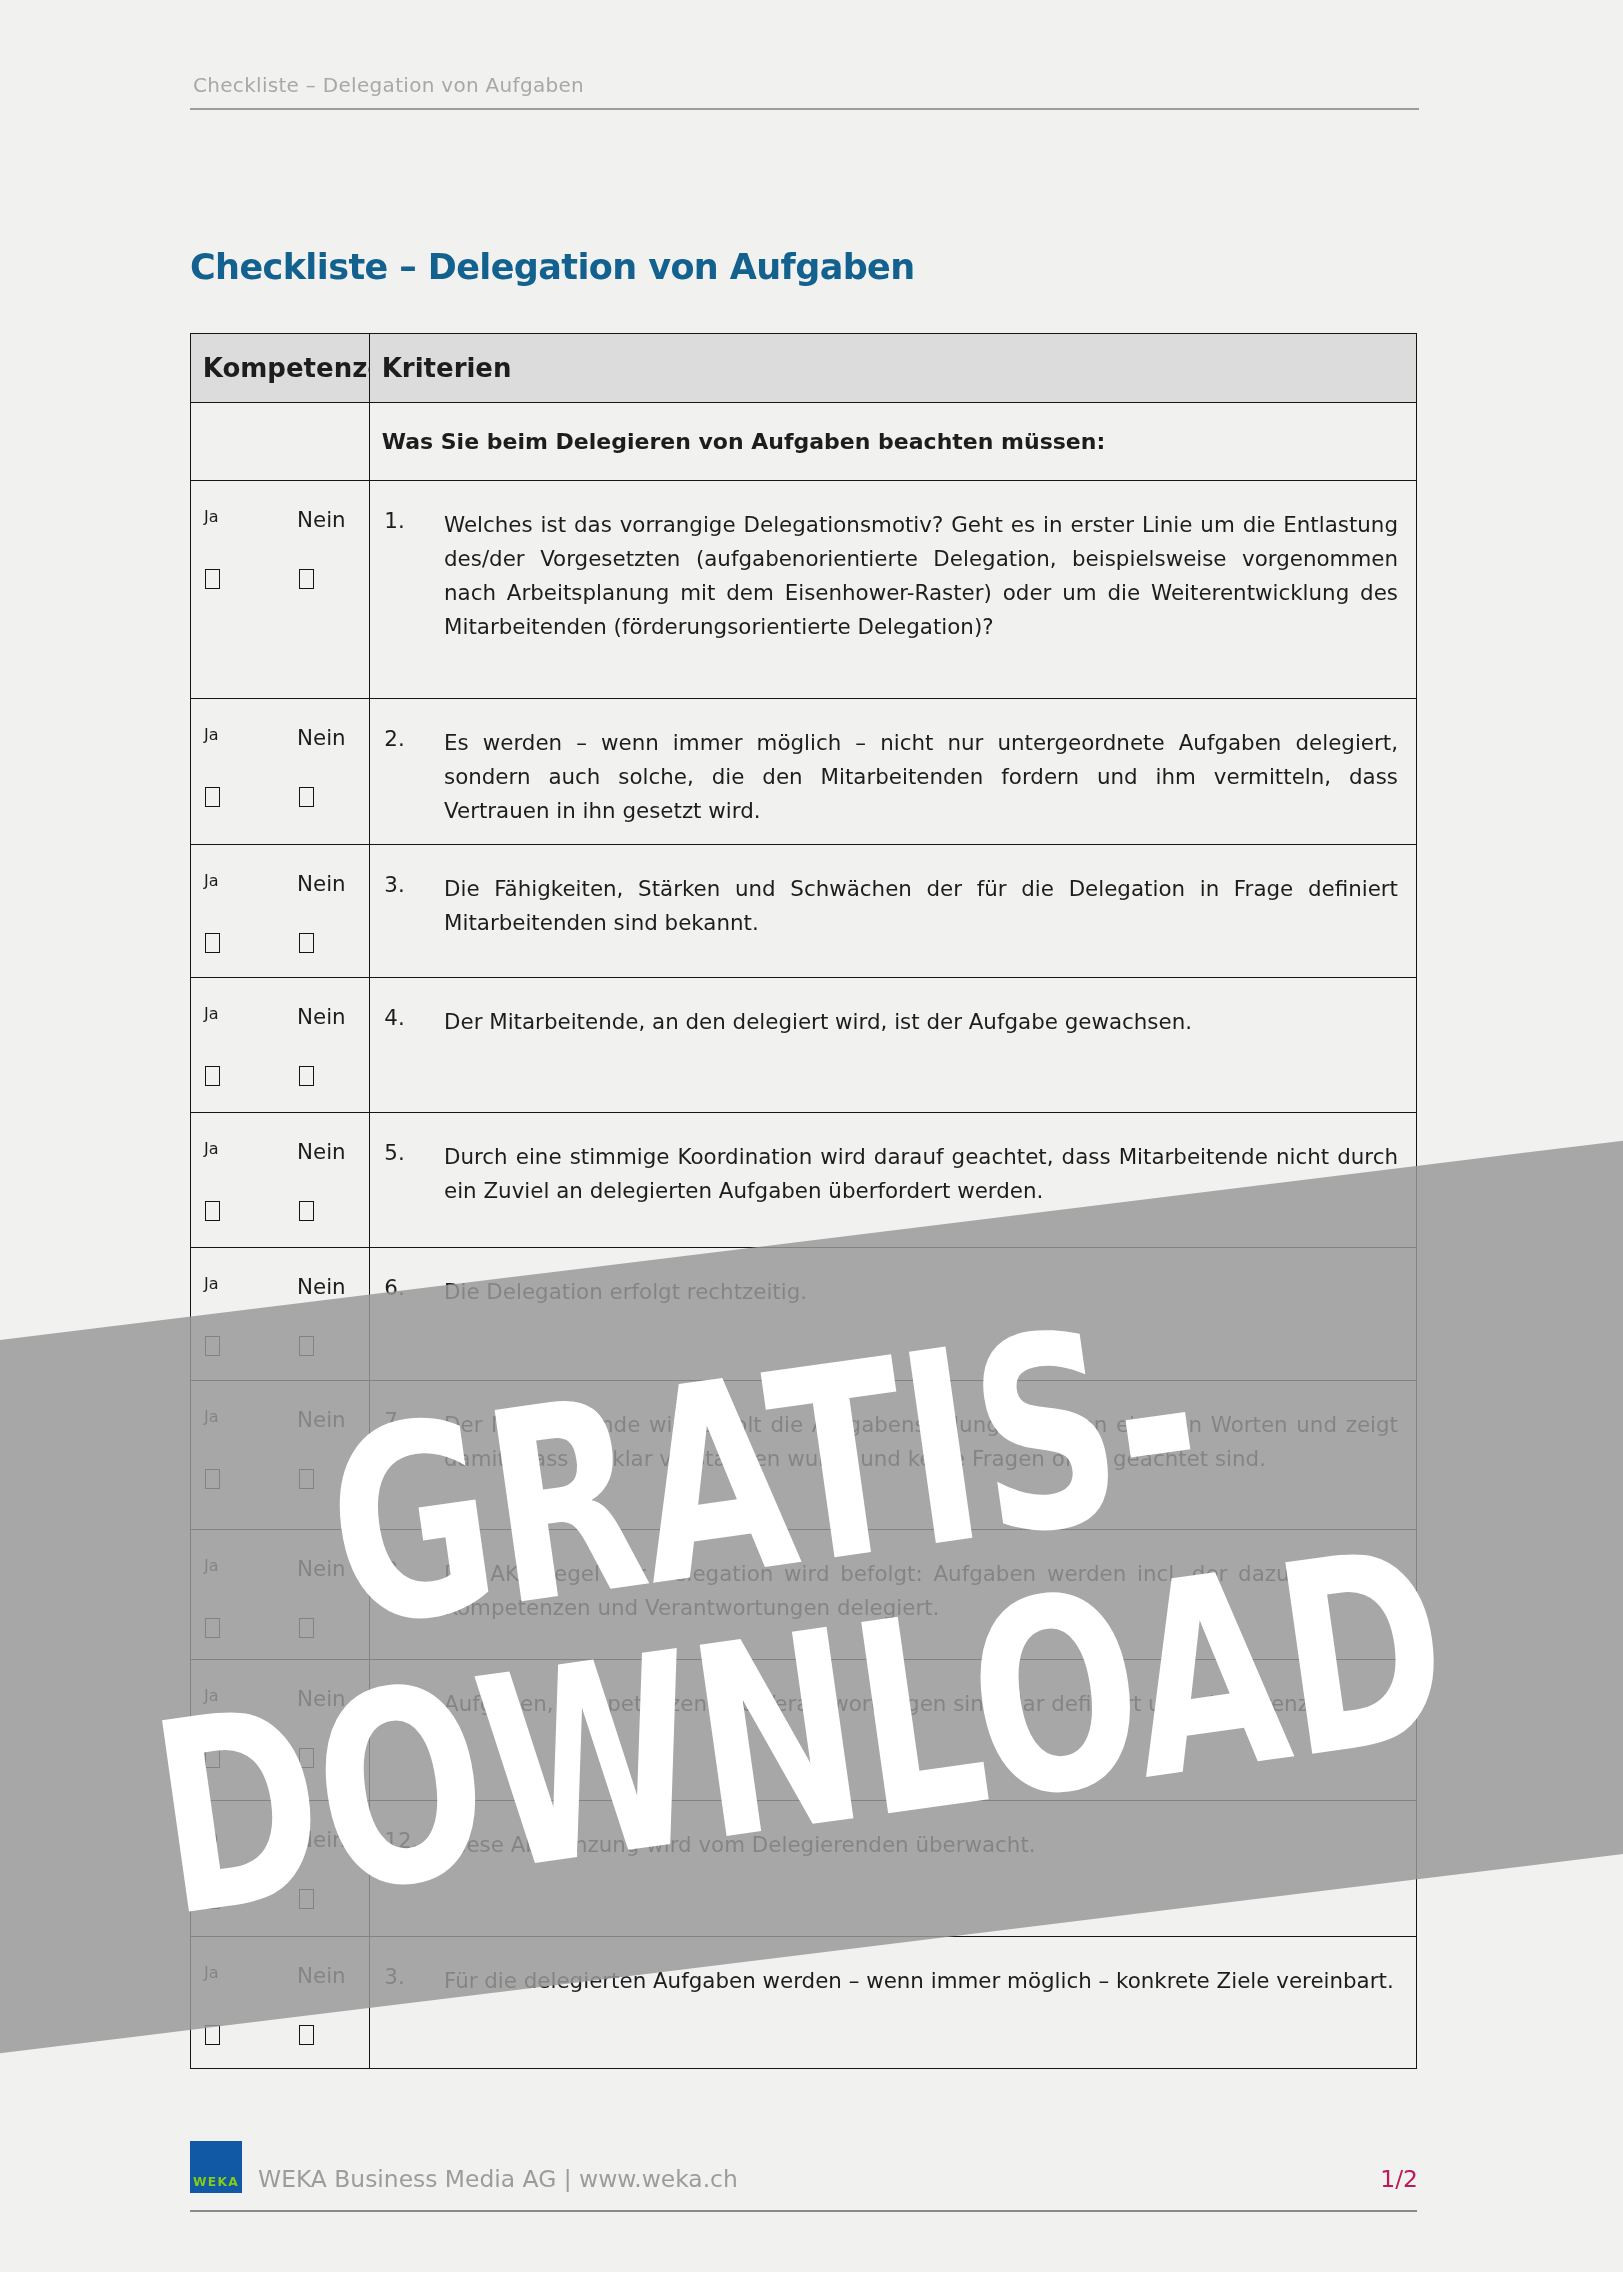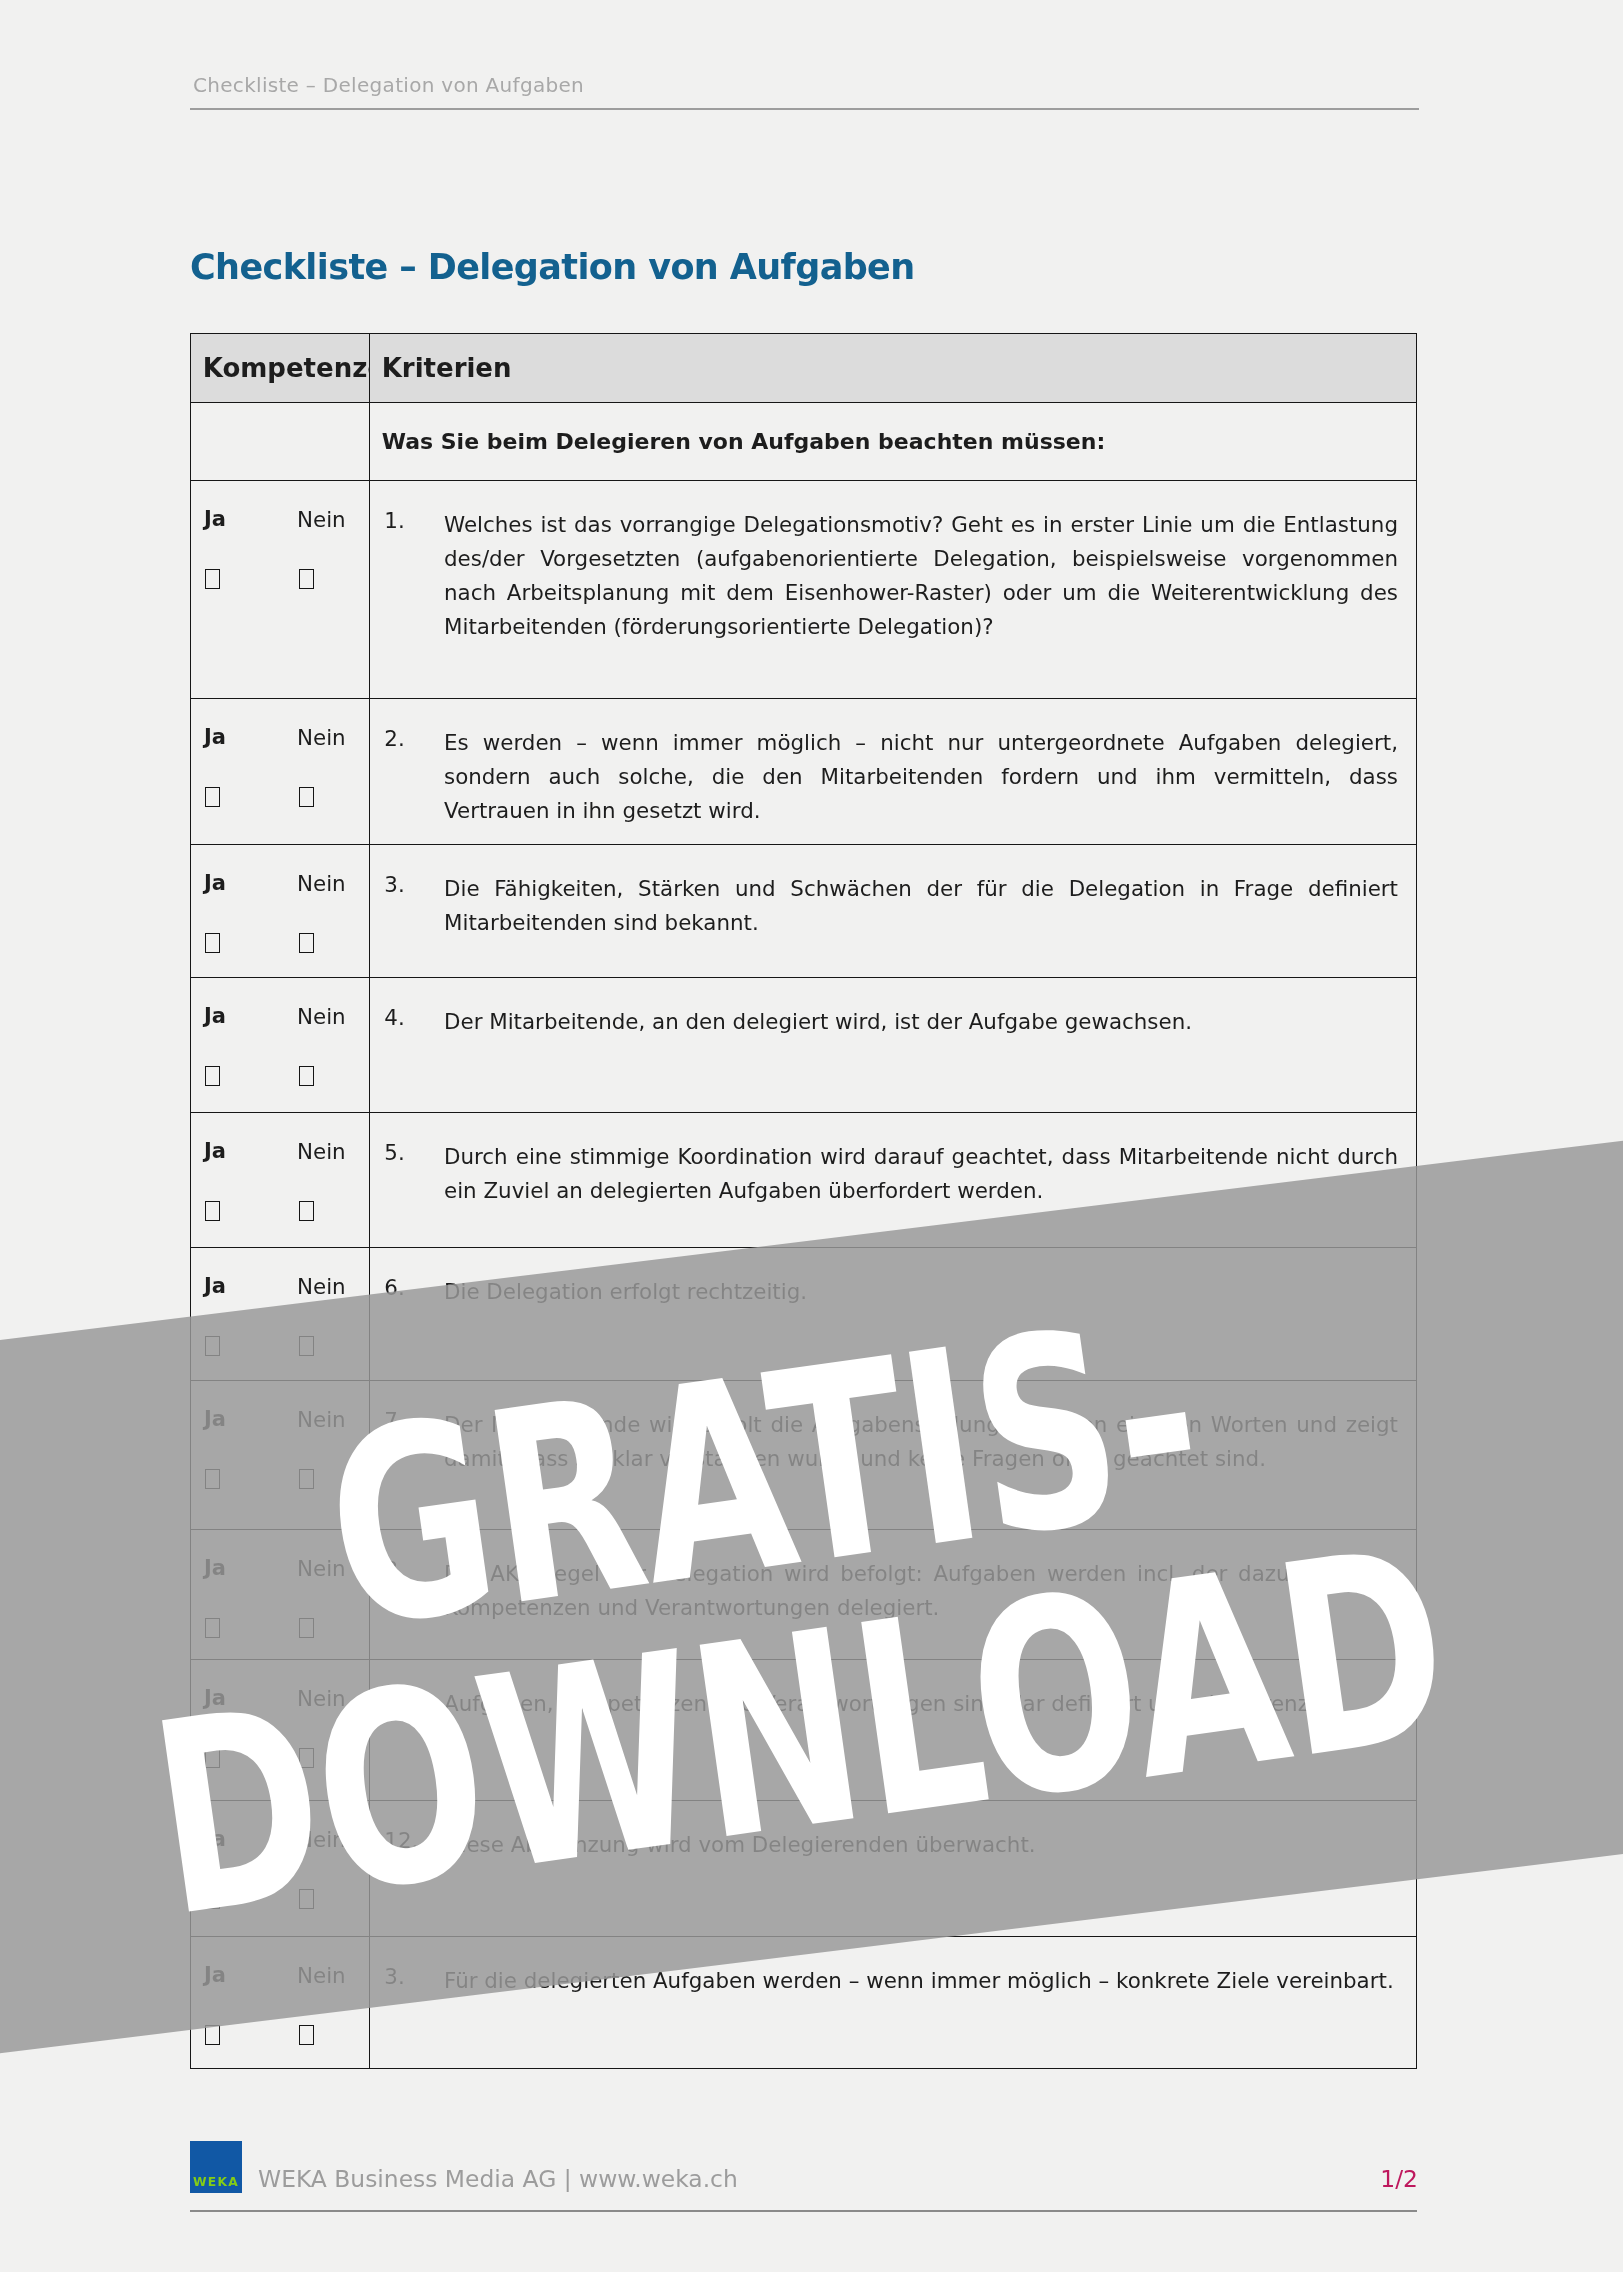--- a/index.html
+++ b/index.html
@@ -49,21 +49,21 @@
   }
   tr.subhdr { height:78px; }
   tr.subhdr td {
     font-weight:bold; font-size:22px; vertical-align:middle; padding-left:11.7px;
   }
   tr.r1  { height:218px; } tr.r2  { height:146px; } tr.r3  { height:133px; }
   tr.r4  { height:135px; } tr.r5  { height:135px; } tr.r6  { height:133px; }
   tr.r7  { height:149px; } tr.r8  { height:130px; } tr.r9  { height:141px; }
   tr.r10 { height:136px; } tr.r11 { height:132px; }
 
-  .yn-ja   { position:absolute; left:13px;  top:26px; font-size:21px;font-weight:bold; }
+  .yn-ja   { position:absolute; left:13px;  top:26px; font-size:16px; }
   .yn-nein { position:absolute; left:106px; top:26px; font-size:21.4px; }
   .cb {
     position:absolute; top:88px; width:15px; height:20px;
     border:1.9px solid #151515; background:transparent;
   }
   .cb.a { left:14.3px; } .cb.b { left:108px; }
 
   .knum {
     position:absolute; left:14.3px; top:27px; width:58px;
     font-size:21.4px; text-align:left;

